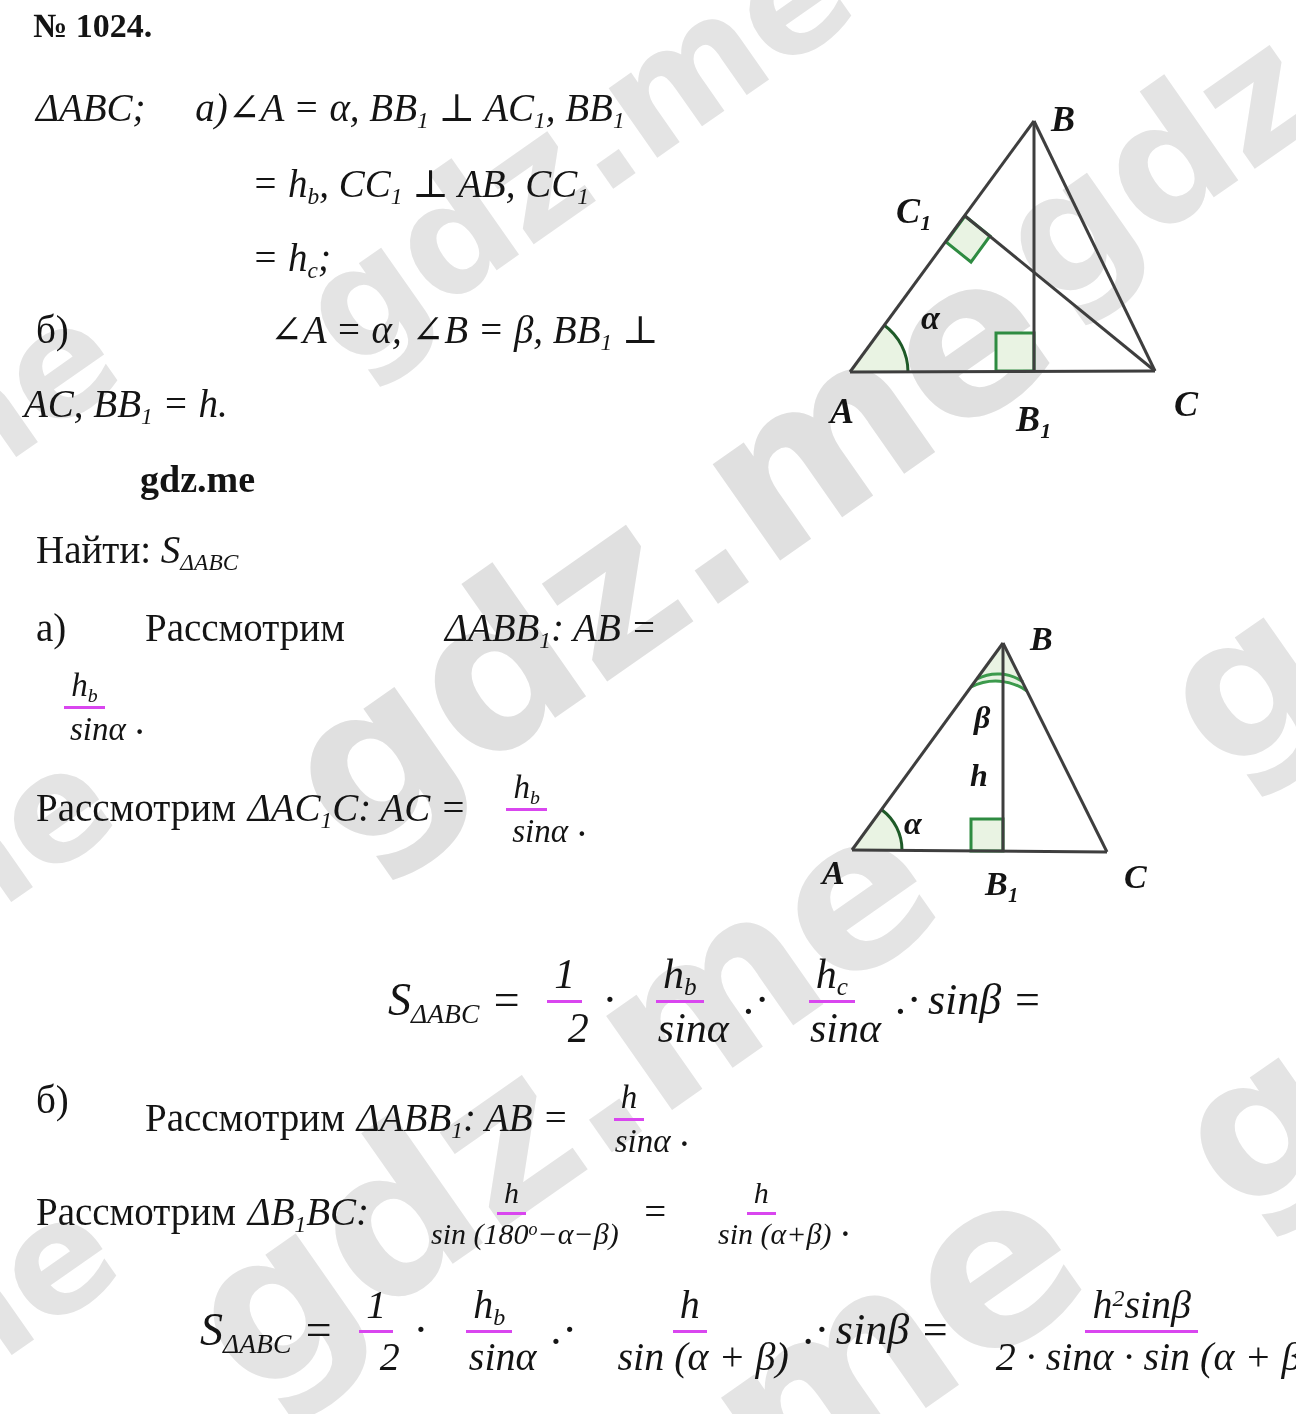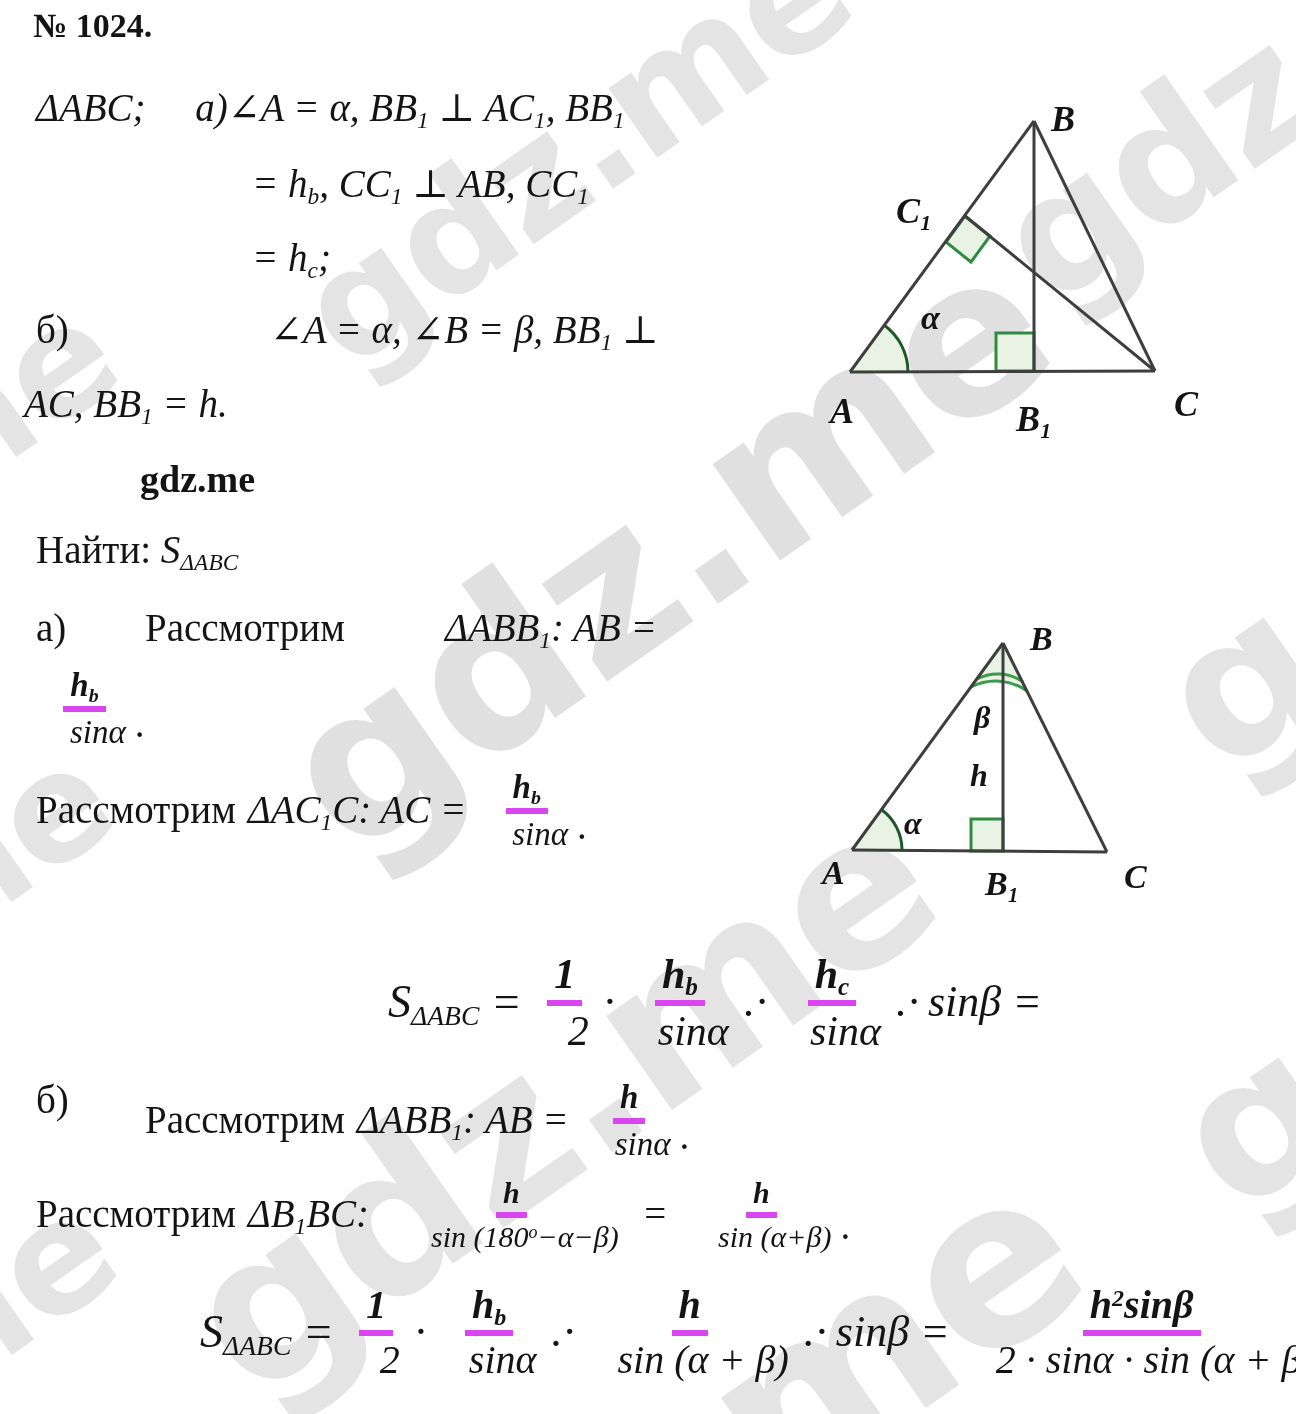--- a/index.html
+++ b/index.html
@@ -13,21 +13,21 @@
   .line{position:absolute;z-index:1;white-space:nowrap;font-size:39px;line-height:1.15;}
   .it{font-style:italic;}
   .rm{font-style:normal;}
   .bold{font-weight:bold;}
   .row{display:flex;align-items:center;}
   sub{font-size:60%;vertical-align:-0.28em;line-height:0;}
   sup{font-size:60%;vertical-align:0.5em;line-height:0;}
   
   .frac{display:inline-flex;flex-direction:column;align-items:center;text-align:center;
         vertical-align:middle;font-style:italic;}
-  .frac .num{border-bottom:6px solid #d946ef;padding:1px 7px 3px;line-height:1.1;font-weight:bold;}
+  .frac .num{border-bottom:3px solid #d946ef;padding:1px 7px 3px;line-height:1.1;}
   .frac .den{padding:2px 7px 0;line-height:1.1;margin-left:27px;}
   .f33{font-size:33px;}
   .f30{font-size:30px;}
   .f42{font-size:42px;}
   .f40{font-size:40px;}
   .enddot{align-self:flex-end;padding-bottom:4px;margin-left:2px;}
   .sep{margin:0 8px;letter-spacing:1px;}
   .gap{margin-left:12px;}
   
   .formula{font-size:44px;}

